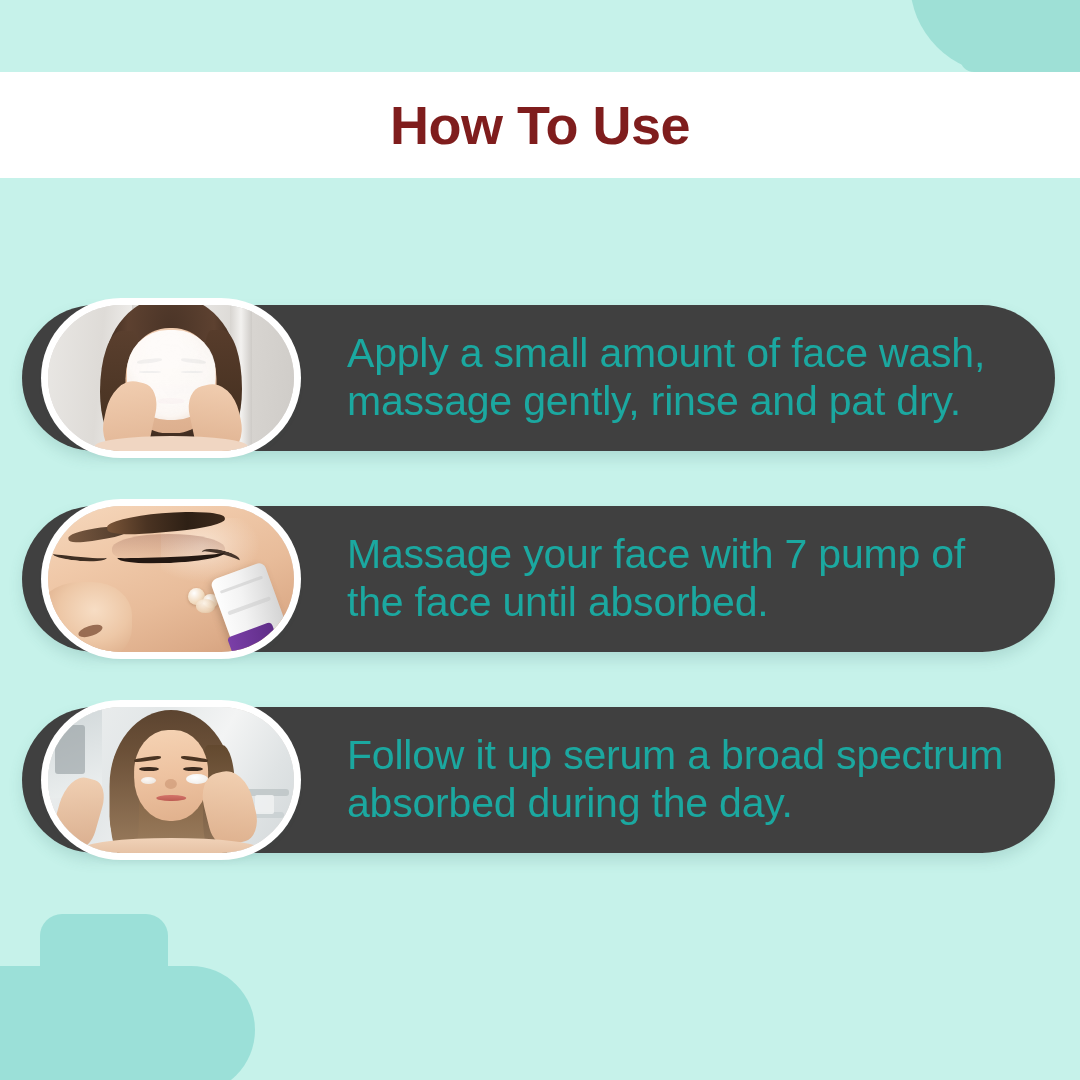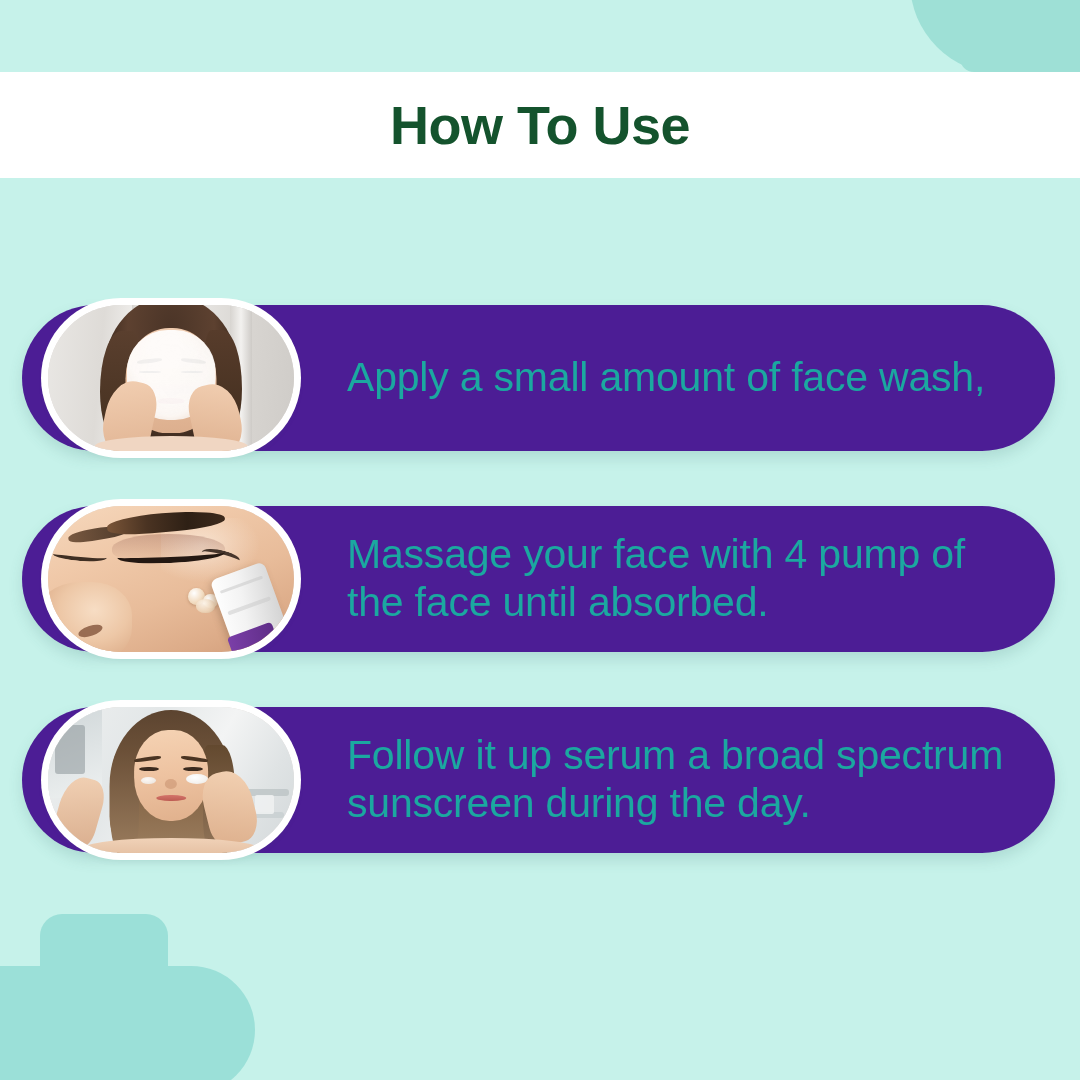--- a/index.html
+++ b/index.html
@@ -43,35 +43,35 @@
 
   
   .header-band {
     position:absolute; top:72px; left:0;
     width:1080px; height:106px;
     background:#FFFFFF;
     display:flex; align-items:center; justify-content:center;
     z-index:5;
   }
   .page-title {
-    color:#14532d;
+    color:#7f1d1d;
     font-size:54px;
     font-weight:bold;
     letter-spacing:-0.5px;
     line-height:1;
     text-align:center;
   }
 
   
   .steps { position:absolute; top:305px; left:0; width:1080px; z-index:4; }
   .step-card {
     position:relative;
     margin:0 25px 55px 22px;
     height:146px;
-    background:#4c1d95;
+    background:#404040;
     border-radius:73px;
     box-shadow:0 7px 14px rgba(60,110,105,0.17);
     display:flex; align-items:center;
   }
   .step-thumb {
     position:relative;
     flex:0 0 auto;
     width:246px; height:146px;
     margin-left:26px;
     border-radius:73px;
@@ -320,20 +320,21 @@
           <div class="t1-eyeR"></div>
         <div class="t1-lip"></div>
         <div class="t1-foam"></div>
         <div class="t1-handL"></div>
           <div class="t1-handR"></div>
         <div class="t1-shoulder"></div>
       </div>
     </div>
     <div class="step-text">
       <span>Apply a small amount of face wash,</span>
+      <span class="l2">massage gently, rinse and pat dry.</span>
     </div>
   </div>
 
   <div class="step-card">
     <div class="step-thumb">
       <div class="scene">
         <div class="t2-skin"></div>
           <div class="t2-hi"></div>
         <div class="t2-browFar"></div>
           <div class="t2-brow"></div>
@@ -344,21 +345,21 @@
         <div class="t2-nose"></div>
           <div class="t2-nostril"></div>
         <div class="t2-drop1"></div>
           <div class="t2-drop2"></div>
           <div class="t2-drop3"></div>
         <div class="t2-bottle"></div>
           <div class="t2-cap"></div>
       </div>
     </div>
     <div class="step-text">
-      <span>Massage your face with 4 pump of</span>
+      <span>Massage your face with 7 pump of</span>
       <span class="l2">the face until absorbed.</span>
     </div>
   </div>
 
   <div class="step-card">
     <div class="step-thumb">
       <div class="scene">
         <div class="t3-bg"></div>
           <div class="t3-panel"></div>
           <div class="t3-frame"></div>
@@ -377,17 +378,17 @@
           <div class="t3-lip"></div>
         <div class="t3-cream"></div>
           <div class="t3-cream2"></div>
         <div class="t3-handR"></div>
           <div class="t3-handL"></div>
         <div class="t3-shoulder"></div>
       </div>
     </div>
     <div class="step-text">
       <span>Follow it up serum a broad spectrum</span>
-      <span class="l2">sunscreen during the day.</span>
+      <span class="l2">absorbed during the day.</span>
     </div>
   </div>
 
 </div>
 
 </body></html>

